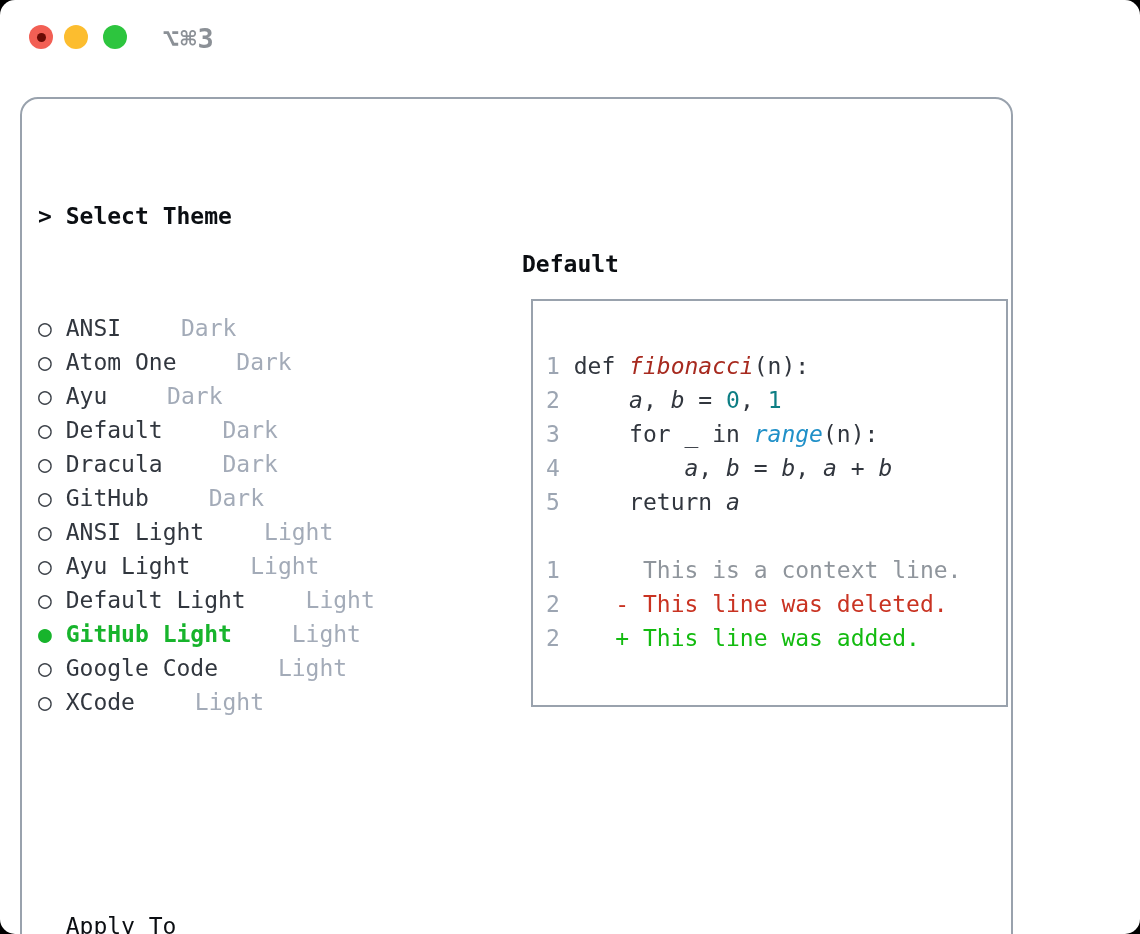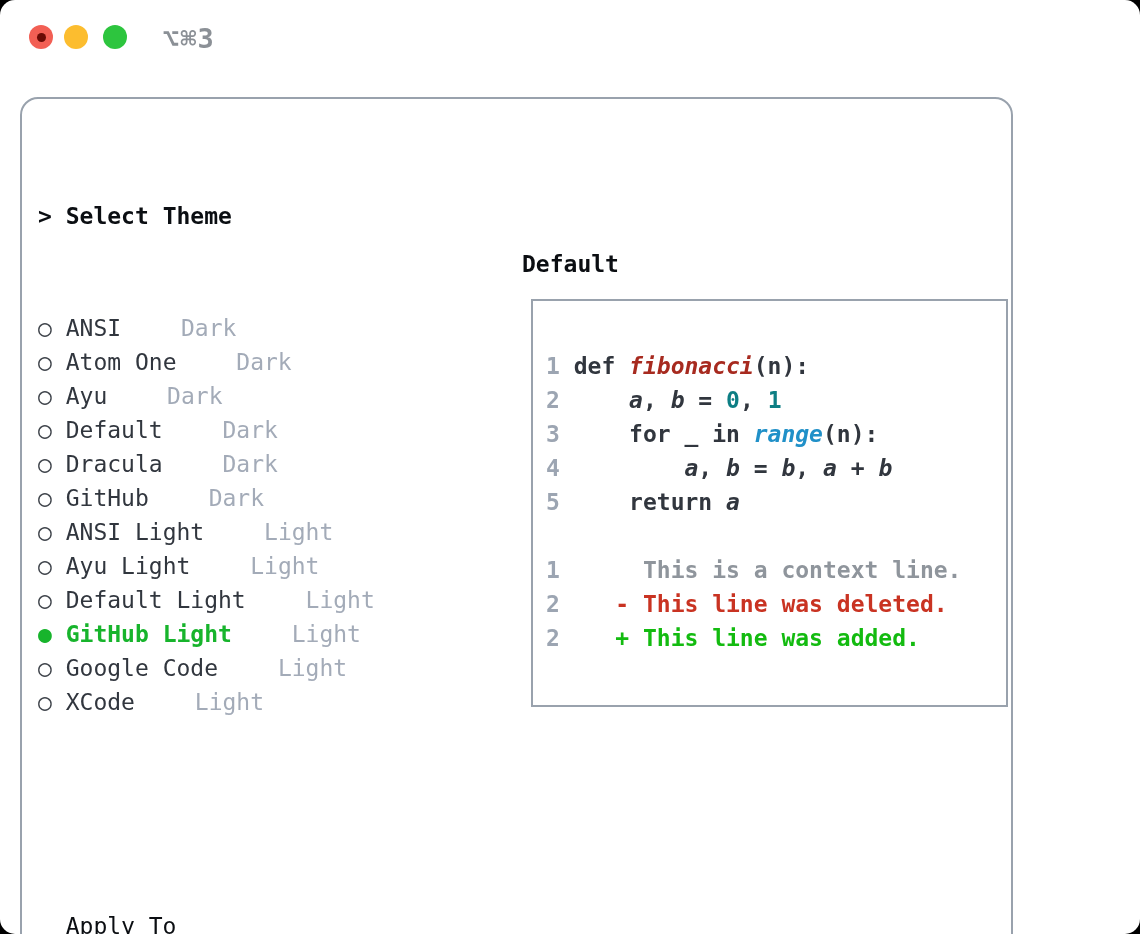--- a/index.html
+++ b/index.html
@@ -44,21 +44,21 @@
   
   .preview-hdr{
     position:absolute;left:500px;top:148px;height:34px;line-height:34px;
     font-size:23px;font-weight:bold;color:var(--heading,#0b0e12);
   }
   .preview-box{
     position:absolute;left:509px;top:200px;width:477px;height:408px;
     border:2px solid var(--border-gray,#99a2ad);box-sizing:border-box;overflow:hidden;
   }
   .code{margin:0;padding:48px 0 0 13px;font-size:23px;}
-  .code-line{height:34px;line-height:34px;white-space:pre;font-weight:bold;}
+  .code-line{height:34px;line-height:34px;white-space:pre;}
   .tok-ln{color:var(--line-number,#9ca5b2);}
   .tok-pln{color:var(--ink,#31363e);}
   .tok-fn{color:var(--function-red,#a72a1f);font-style:italic;}
   .tok-var{color:var(--ink,#31363e);font-style:italic;}
   .tok-num{color:var(--number-teal,#0d7e84);}
   .tok-kw{color:var(--keyword-blue,#2090c8);font-style:italic;}
   .tok-ctx{color:var(--ctx-gray,#8f959c);}
   .tok-del{color:var(--diff-deleted,#c93322);}
   .tok-add{color:var(--diff-added,#13bb10);margin-top:8px;}
 </style>

